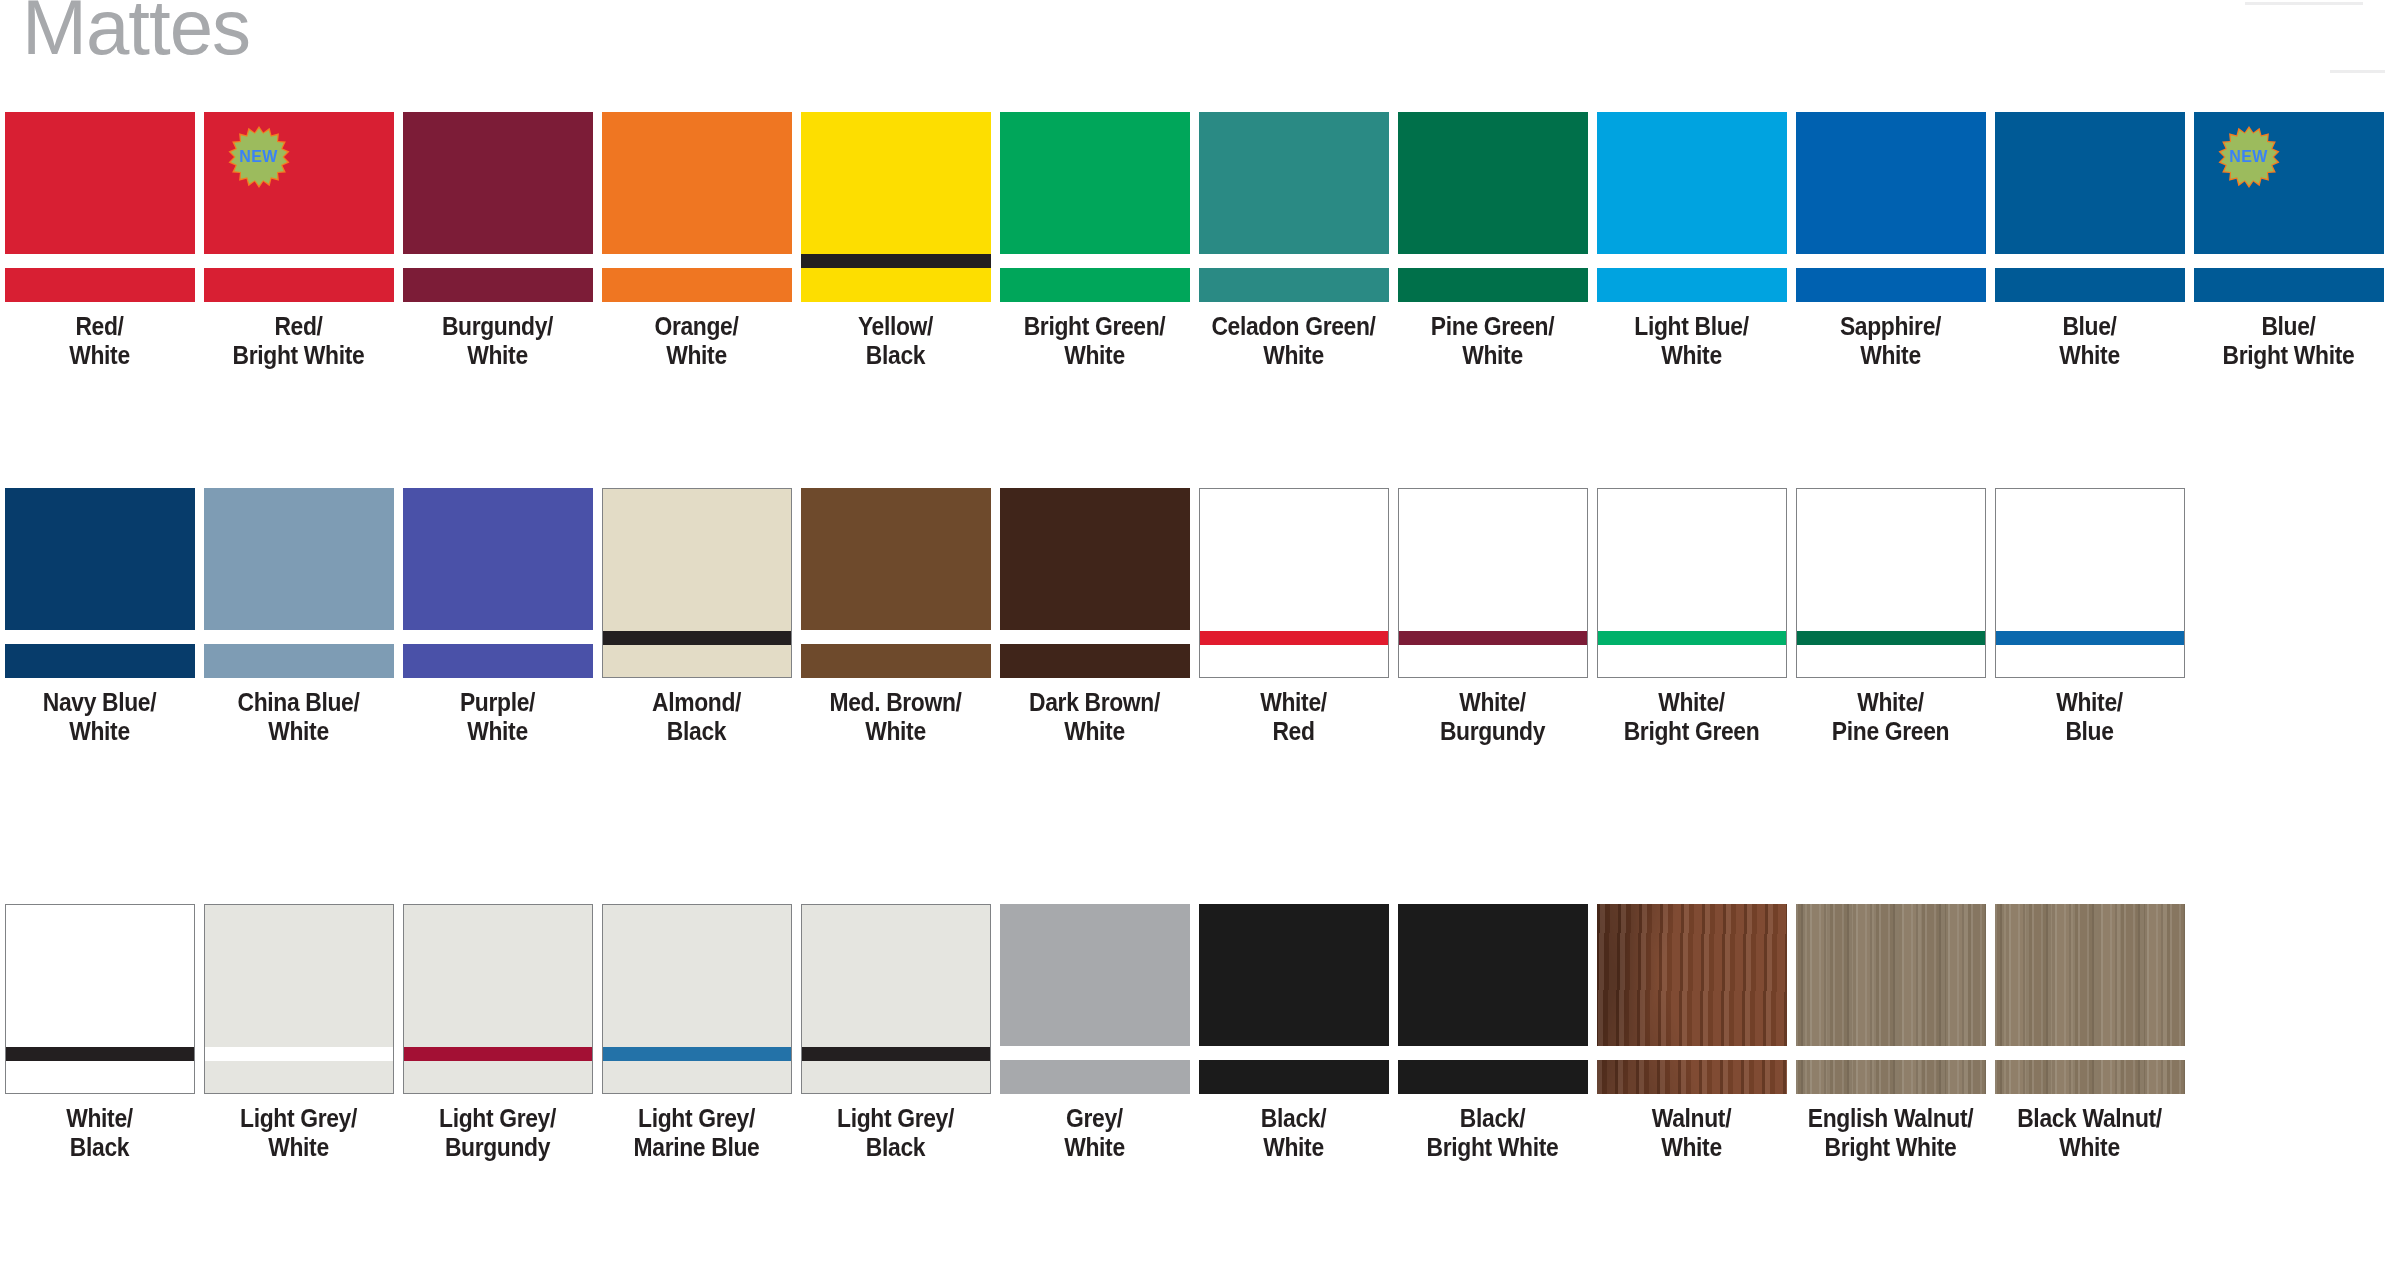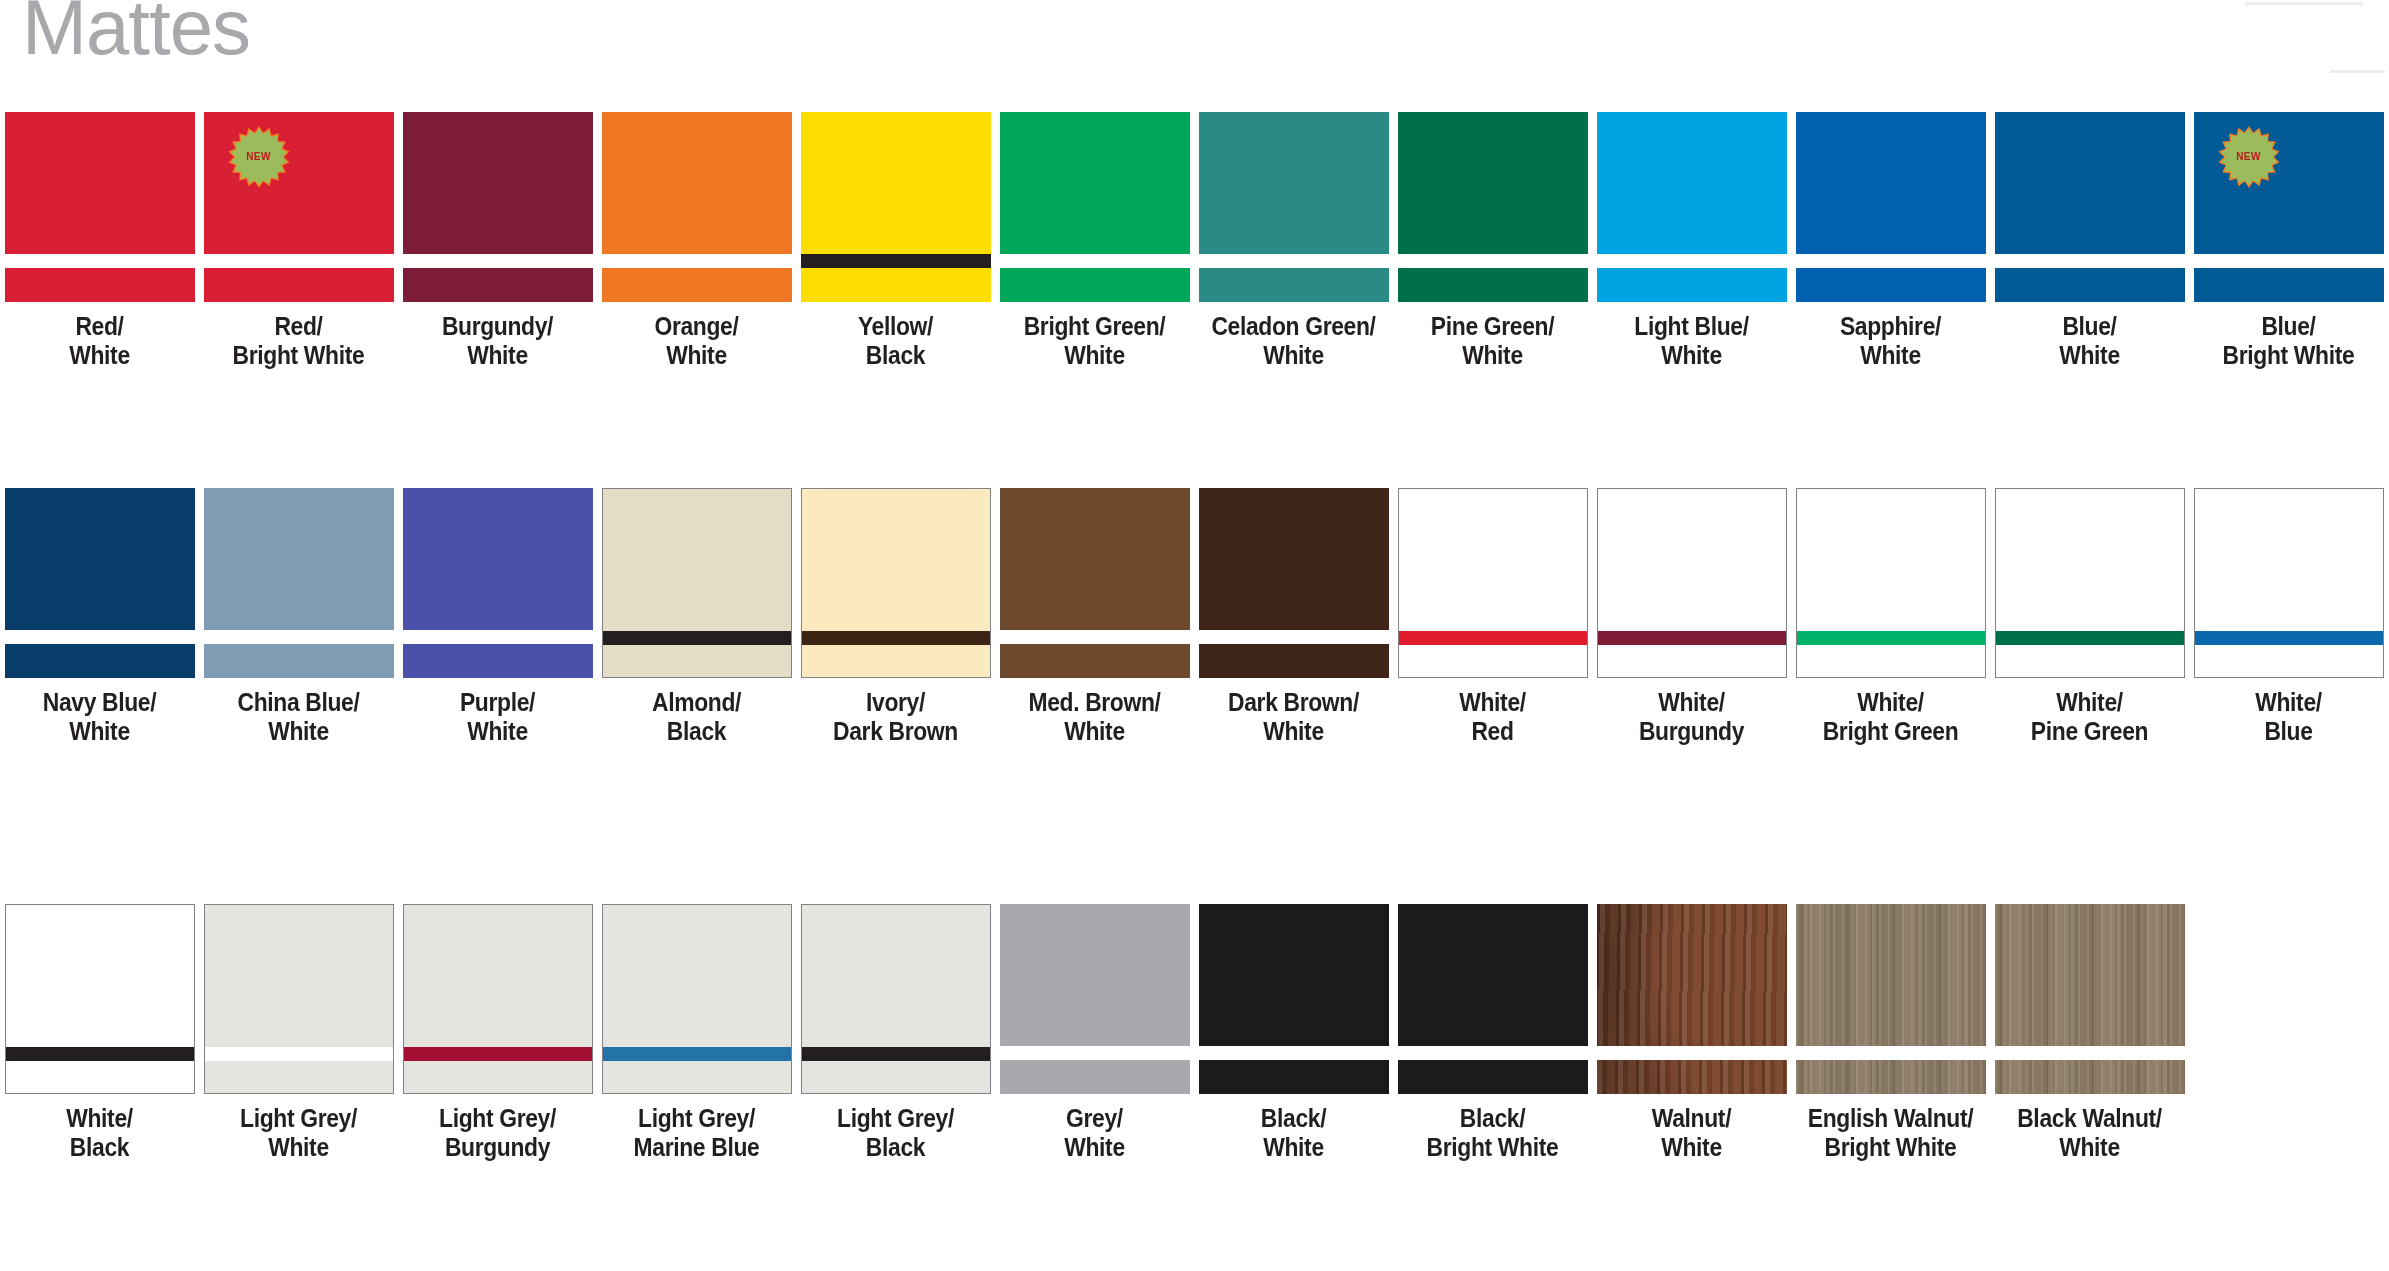--- a/index.html
+++ b/index.html
@@ -124,22 +124,22 @@
     top: 14px;
     width: 62px;
     height: 62px;
     display: flex;
     align-items: center;
     justify-content: center;
   }
   .new-badge svg { position: absolute; inset: 0; width: 62px; height: 62px; }
   .new-badge .new-text {
     position: relative;
-    color: #b91c1c;
-    font-size: 10px;
+    color: #3b82f6;
+    font-size: 16px;
     font-weight: 700;
     letter-spacing: .4px;
     font-family: "Liberation Sans", sans-serif;
     line-height: 1;
   }
 
   
   .caption {
     margin-top: 10px;
     width: 199px;
@@ -353,31 +353,20 @@
           <div class="base" style="background: rgb(227, 220, 198);"></div>
           <div class="gap"></div>
           <div class="stripe" style="background: rgb(35, 31, 32);"></div>
         </div>
         <div class="caption">
           <span class="l1">Almond/</span>
           <span class="l2">Black</span>
         </div>
       </div>
       <div class="swatch-cell">
-        <div class="chip bordered">
-          <div class="base" style="background: rgb(251, 233, 191);"></div>
-          <div class="gap"></div>
-          <div class="stripe" style="background: rgb(60, 36, 21);"></div>
-        </div>
-        <div class="caption">
-          <span class="l1">Ivory/</span>
-          <span class="l2">Dark Brown</span>
-        </div>
-      </div>
-      <div class="swatch-cell">
         <div class="chip">
           <div class="base" style="background: rgb(110, 74, 44);"></div>
           <div class="gap"></div>
           <div class="stripe" style="background: rgb(255, 255, 255);"></div>
         </div>
         <div class="caption">
           <span class="l1">Med. Brown/</span>
           <span class="l2">White</span>
         </div>
       </div>

